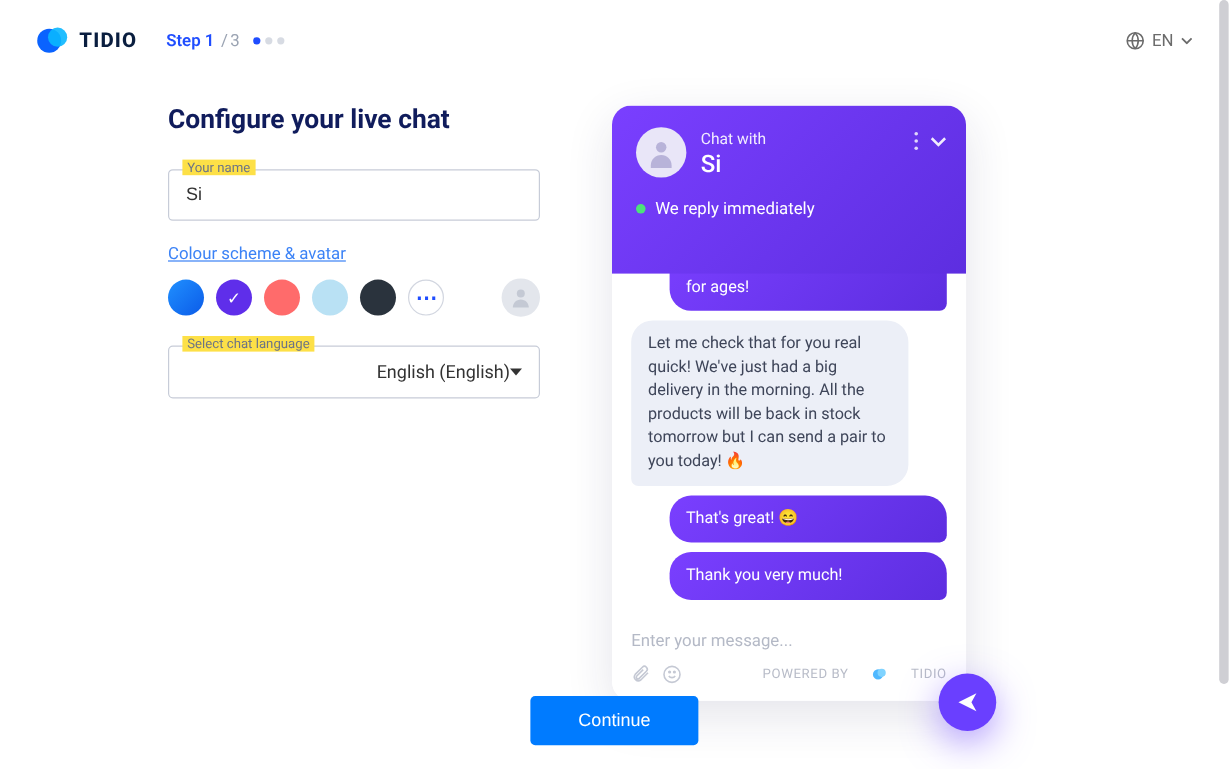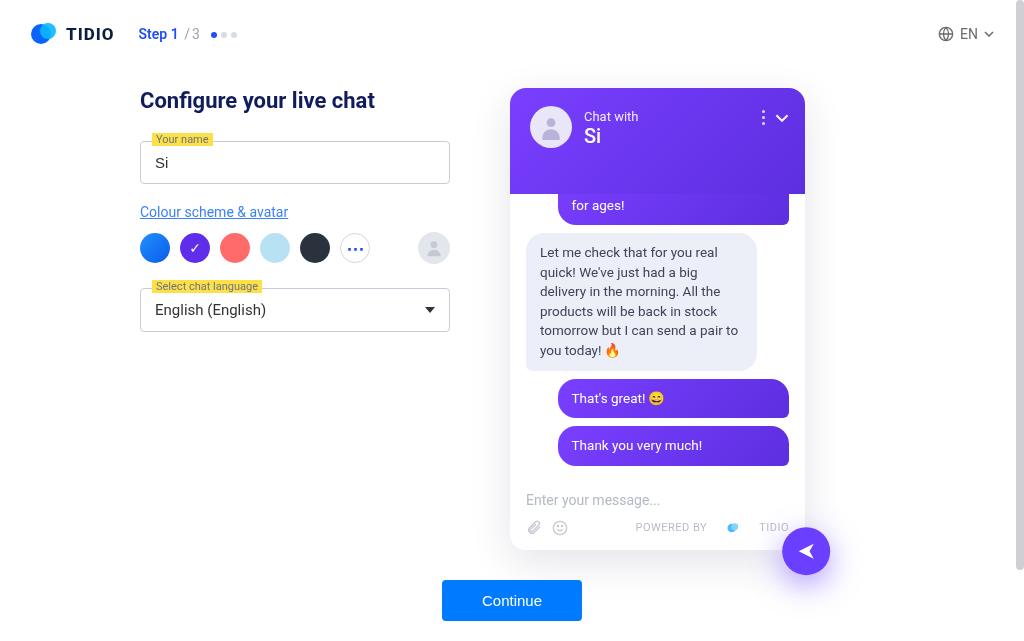--- a/index.html
+++ b/index.html
@@ -17,21 +17,21 @@
     .dot.active { background: #1f4dff; }
     .lang-switch { display: flex; align-items: center; gap: 6px; color: #6b6b6b; font-size: 14px; cursor: pointer; }
 
     .main { display: flex; gap: 60px; padding: 20px 70px 0 140px; }
 
     .left { width: 310px; }
     .title { font-size: 22px; font-weight: 700; color: #101c5c; margin-bottom: 28px; }
     .field { position: relative; margin-bottom: 20px; }
     .field-label { position: absolute; top: -8px; left: 12px; background: #fde047; padding: 0 4px; font-size: 11px; color: #6d7485; }
     .field input, .field .select { width: 100%; border: 1px solid #c7ccd8; border-radius: 4px; padding: 12px 14px; font-size: 15px; color: #333; background: #fff; }
-    .field .select { display: flex; align-items: center; justify-content: space-between; cursor: pointer; gap: 20px; }
+    .field .select { display: flex; align-items: center; justify-content: flex-end; cursor: pointer; }
     .caret { width: 0; height: 0; border-left: 5px solid transparent; border-right: 5px solid transparent; border-top: 6px solid #333; }
     .section-label { font-size: 14px; color: #3b82f6; margin-bottom: 12px; text-decoration: underline; }
     .colors-row { display: flex; align-items: center; gap: 10px; margin-bottom: 24px; }
     .swatch { width: 30px; height: 30px; border-radius: 50%; cursor: pointer; display: flex; align-items: center; justify-content: center; }
     .swatch.blue { background: linear-gradient(135deg, #2090ff, #0b5be8); }
     .swatch.purple { background: #5f2eea; }
     .swatch.coral { background: #ff6b6b; }
     .swatch.lightblue { background: #b9e1f4; }
     .swatch.dark { background: #2a333d; }
     .swatch.more { background: #fff; border: 1px solid #d2d6e0; color: #1f4dff; font-size: 18px; font-weight: 700; letter-spacing: -1px; }
@@ -161,20 +161,24 @@
         </div>
         <div class="header-icons">
           <div class="kebab">
               <span></span>
               <span></span>
               <span></span>
             </div>
           <svg class="chev-down" width="14" height="14" viewBox="0 0 10 6">
               <path d="M1 1l4 4 4-4" stroke="rgba(255,255,255,0.9)" stroke-width="1.5" fill="none"></path>
             </svg>
+        </div>
+        <div class="status-line">
+          <span class="status-dot"></span>
+          <span>We reply immediately</span>
         </div>
       </div>
 
       <div class="chat-body">
         <div class="bubble me first-me">I've been looking for this model for ages!</div>
         <div class="bubble agent">Let me check that for you real quick! We've just had a big delivery in the morning. All the products will be back in stock tomorrow but I can send a pair to you today! 🔥</div>
         <div class="bubble me">That's great! 😄</div>
         <div class="bubble me">Thank you very much!</div>
 
         <div class="input-area">

